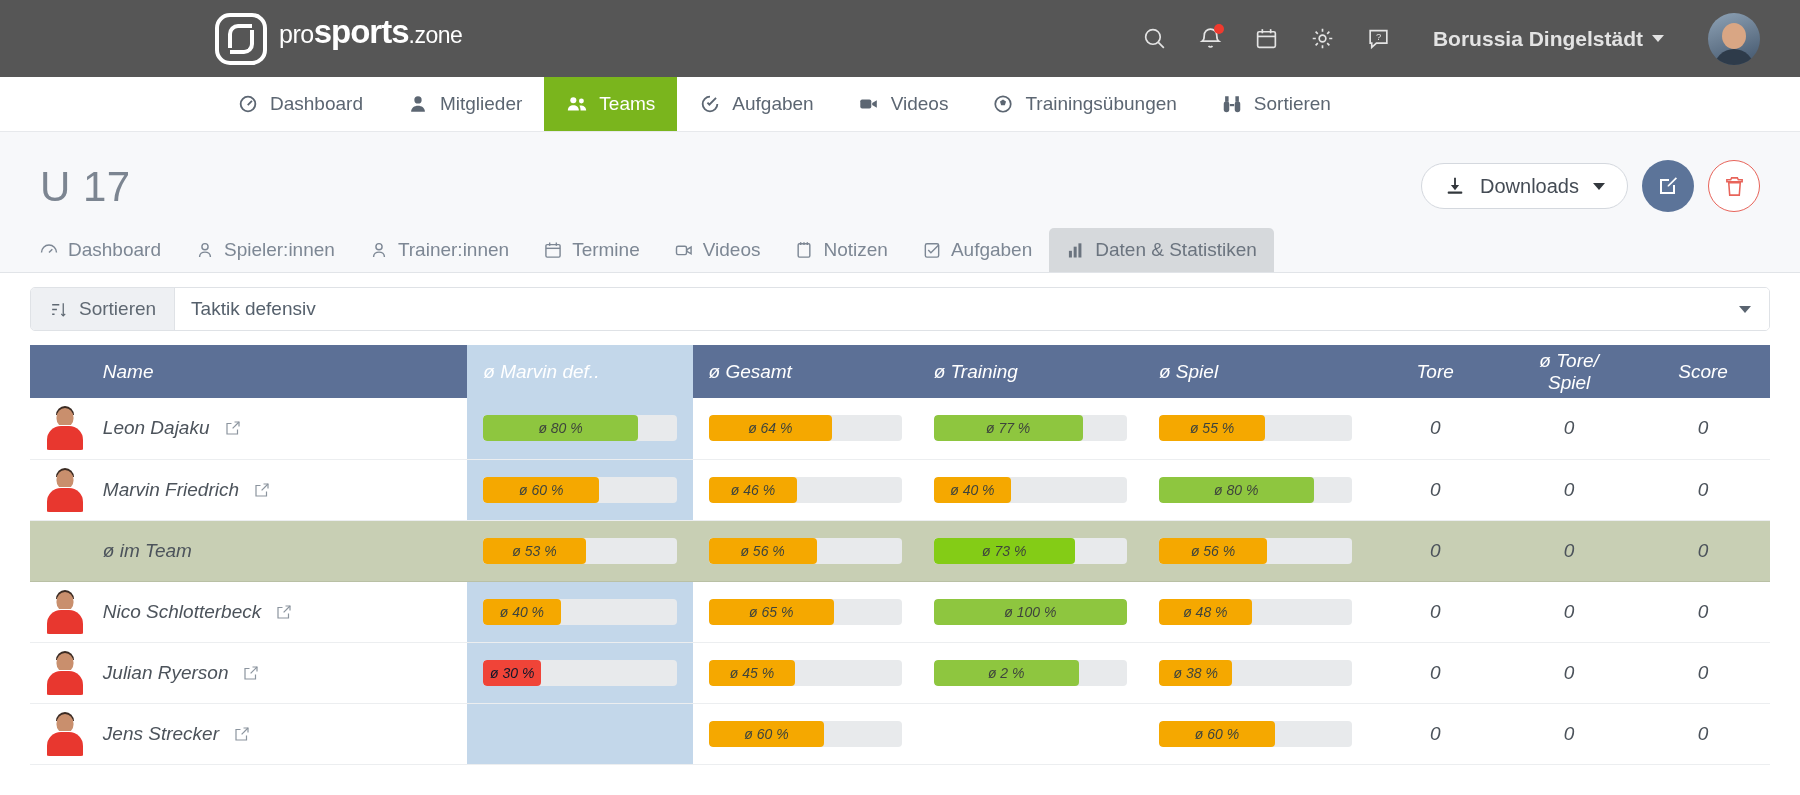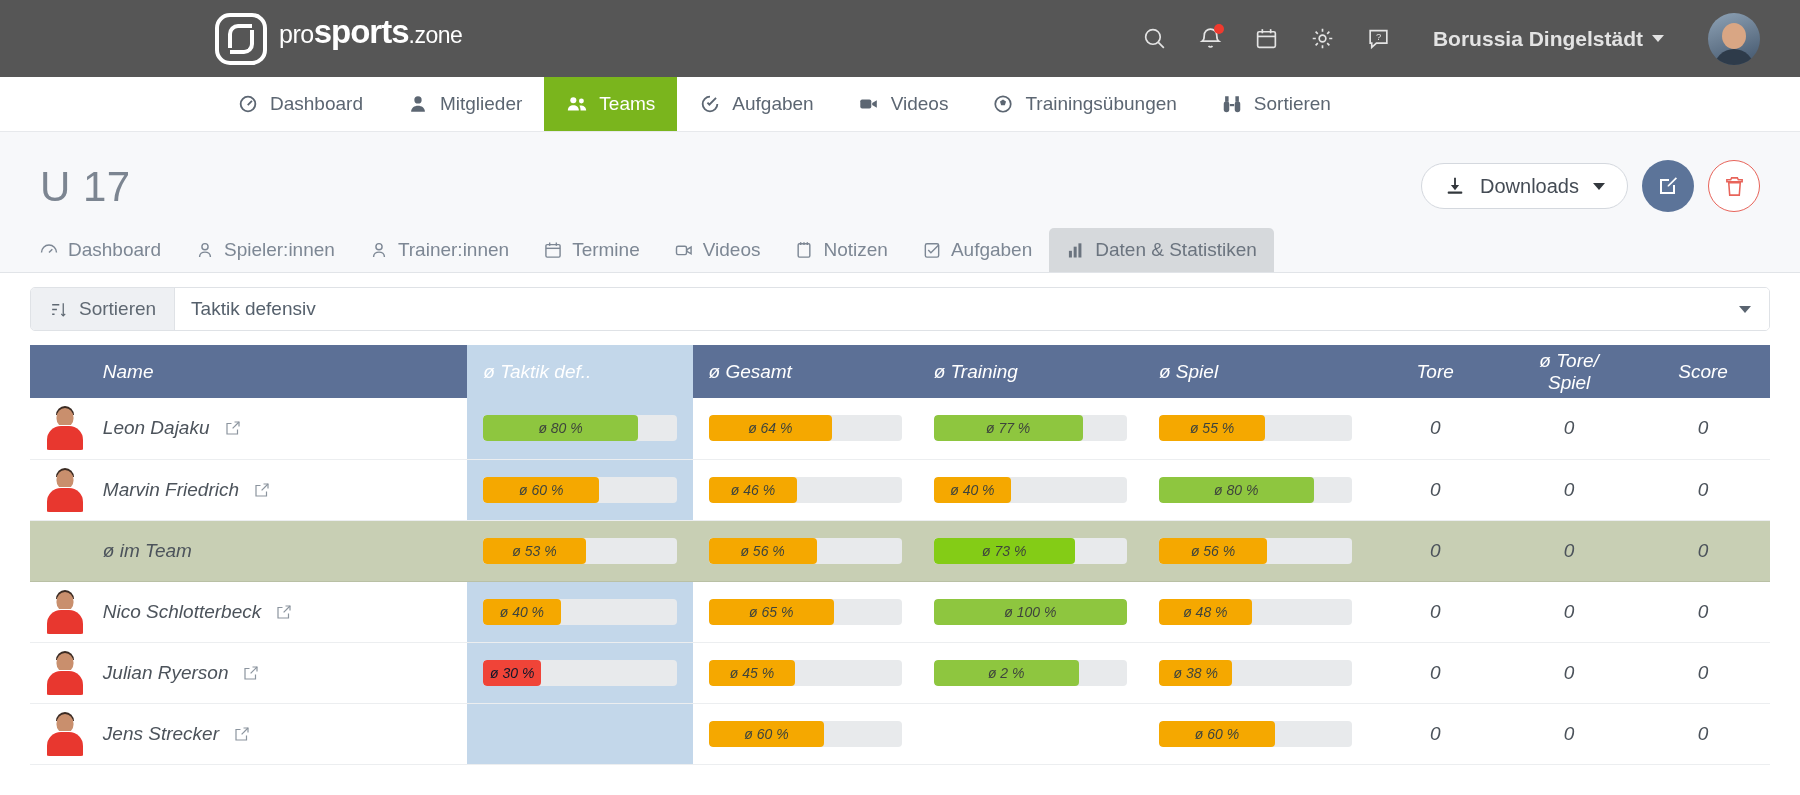--- a/index.html
+++ b/index.html
@@ -325,21 +325,21 @@
       <col class="c-bar">
         <col class="c-bar">
         <col class="c-num">
         <col class="c-num">
         <col class="c-num">
     </colgroup>
     <thead>
       <tr>
         <th></th>
         <th>Name</th>
-        <th class="hl">ø Taktik def..</th>
+        <th class="hl">ø Marvin def..</th>
         <th>ø Gesamt</th>
         <th>ø Training</th>
         <th>ø Spiel</th>
         <th class="num">Tore</th>
         <th class="num">ø Tore/ Spiel</th>
         <th class="num">Score</th>
       </tr>
     </thead>
     <tbody id="tbody">
         <tr>

